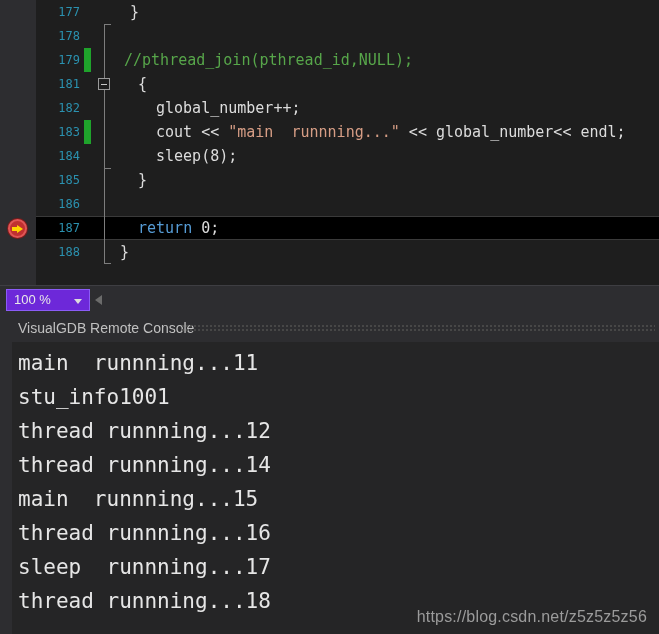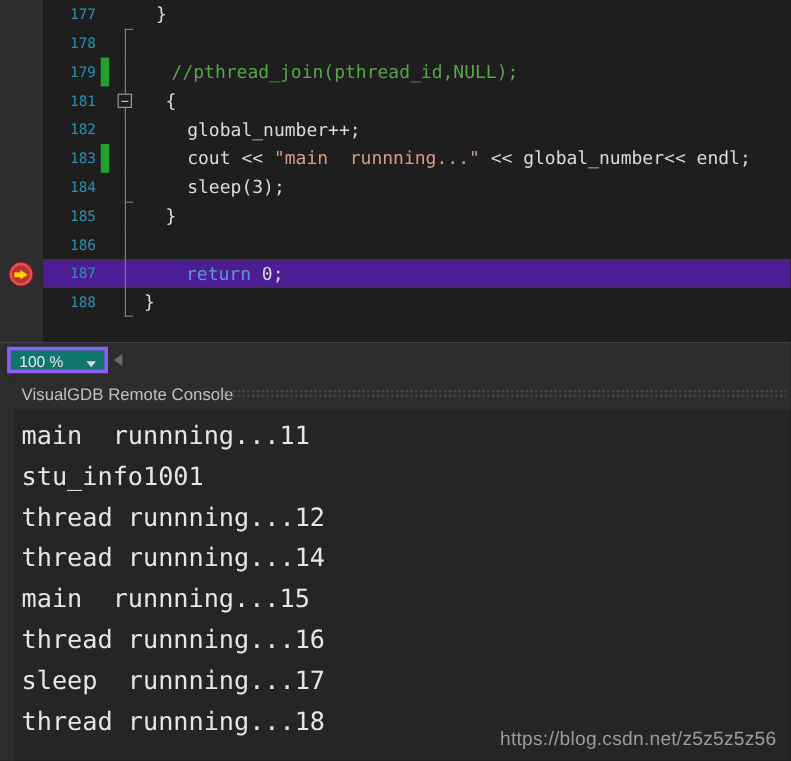--- a/index.html
+++ b/index.html
@@ -22,21 +22,21 @@
     background: #2d2d30;
   }
   .editor-body {
     position: absolute; left: 36px; top: 0; right: 0; height: 285px;
     background: #1e1e1e;
   }
 
   .code-row {
     position: relative; height: 24px; width: 623px;
   }
-  .code-row.current { background: #4c1d95; box-shadow: inset 0 1px 0 #3a3a3a, inset 0 -1px 0 #3a3a3a; }
+  .code-row.current { background: #000000; box-shadow: inset 0 1px 0 #3a3a3a, inset 0 -1px 0 #3a3a3a; }
 
   .gutter-marker {
     position: absolute; left: -36px; top: 0; width: 36px; height: 24px;
   }
   .bp {
     position: absolute; left: 8px; top: 3px; width: 19px; height: 19px;
     border-radius: 50%;
     background: #c03030;
     border: 2px solid #e05555;
     box-shadow: 0 0 0 1px #7a1c1c;
@@ -93,21 +93,21 @@
   .tok-str     { color: #d69d85; }
   .tok-plain   { color: #dcdcdc; }
 
   
   .zoombar {
     position: absolute; left: 0; top: 285px; width: 659px; height: 29px;
     background: #2d2d30; border-top: 1px solid #3e3e42;
   }
   .zoom-select {
     position: absolute; left: 6px; top: 3px; width: 84px; height: 22px;
-    background: #0f766e; border: 3px solid #8b5cf6;
+    background: #6d28d9; border: 1px solid #8b5cf6;
     color: #e8e8e8; font-size: 13px; line-height: 20px; padding-left: 7px;
   }
   .zoom-select .caret {
     position: absolute; right: 7px; top: 9px; width: 0; height: 0;
     border-left: 4px solid transparent; border-right: 4px solid transparent;
     border-top: 5px solid #dcdcdc;
   }
   .hscroll-left {
     position: absolute; left: 95px; top: 9px; width: 0; height: 0;
     border-top: 5px solid transparent; border-bottom: 5px solid transparent;
@@ -166,21 +166,21 @@
           <div class="codetext" style="left: 94px;"><span class="tok-plain">}</span></div>
         </div>
         <div class="code-row">
           <div class="lineno">178</div>
           <div class="outline tick"></div>
         </div>
         <div class="code-row">
           <div class="lineno">179</div>
           <div class="changebar"></div>
           <div class="outline"></div>
-          <div class="codetext" style="left: 107px; text-align: right;"><span class="tok-comment">//pthread_join(pthread_id,NULL);</span></div>
+          <div class="codetext" style="left: 88px; text-align: right;"><span class="tok-comment">//pthread_join(pthread_id,NULL);</span></div>
         </div>
         <div class="code-row">
           <div class="lineno">181</div>
           <div class="outline"></div>
           <div class="collapse"></div>
           <div class="codetext" style="left: 102px;"><span class="tok-plain">{</span></div>
         </div>
         <div class="code-row">
           <div class="lineno">182</div>
           <div class="outline"></div>
@@ -188,41 +188,41 @@
         </div>
         <div class="code-row">
           <div class="lineno">183</div>
           <div class="changebar"></div>
           <div class="outline"></div>
           <div class="codetext" style="left: 120px;"><span class="tok-plain">cout &lt;&lt; </span><span class="tok-str">"main  runnning..."</span><span class="tok-plain"> &lt;&lt; global_number&lt;&lt; endl;</span></div>
         </div>
         <div class="code-row">
           <div class="lineno">184</div>
           <div class="outline"></div>
-          <div class="codetext" style="left: 120px;"><span class="tok-plain">sleep(3);</span></div>
+          <div class="codetext" style="left: 120px;"><span class="tok-plain">sleep(8);</span></div>
         </div>
         <div class="code-row">
           <div class="lineno">185</div>
           <div class="outline tick"></div>
           <div class="codetext" style="left: 102px;"><span class="tok-plain">}</span></div>
         </div>
         <div class="code-row">
           <div class="lineno">186</div>
           <div class="outline"></div>
           <div class="codetext" style="left: 102px;"><span class="tok-plain"></span></div>
         </div>
         <div class="code-row current">
           <div class="gutter-marker">
             <div class="bp">
               <div class="arrow"></div>
             </div>
           </div>
           <div class="lineno">187</div>
           <div class="outline"></div>
-          <div class="codetext" style="left: 119px;"><span class="tok-kw">return</span><span class="tok-plain"> 0;</span></div>
+          <div class="codetext" style="left: 102px;"><span class="tok-kw">return</span><span class="tok-plain"> 0;</span></div>
         </div>
         <div class="code-row">
           <div class="lineno">188</div>
           <div class="outline tick-bot"></div>
           <div class="codetext" style="left: 84px;"><span class="tok-plain">}</span></div>
         </div>
       </div>
   </div>
 
   <div class="zoombar">

